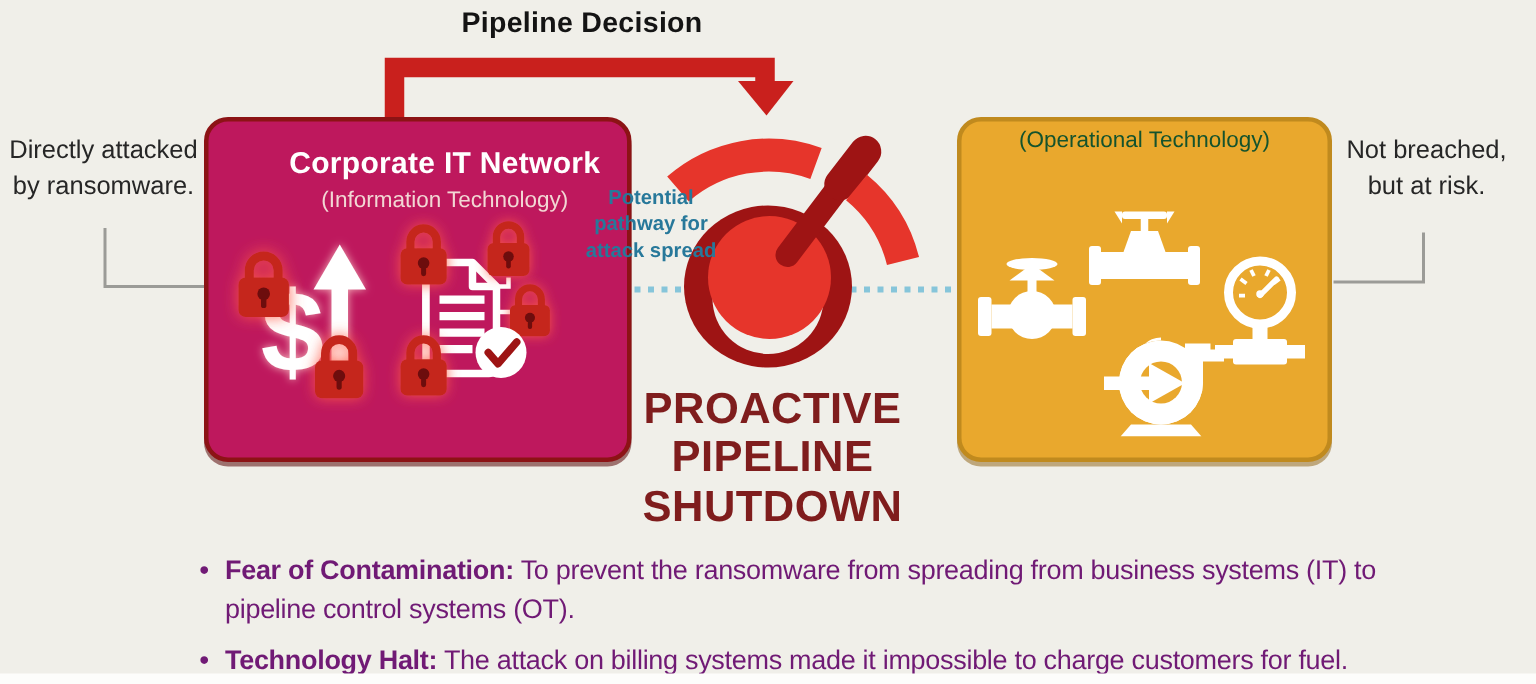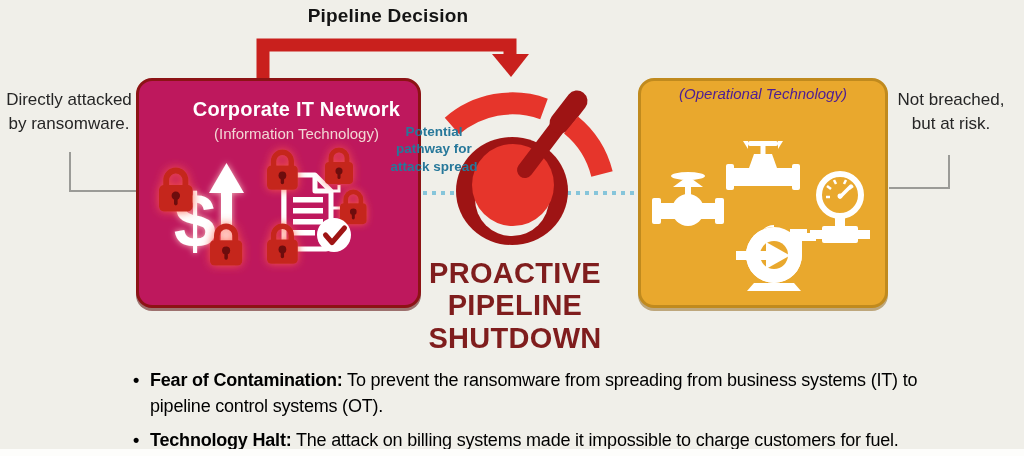--- a/index.html
+++ b/index.html
@@ -18,32 +18,32 @@
   .netbox{width:243px;height:224px;border-radius:16px;}
   .it-box{left:136px;top:78px;background:#be185d;border:3px solid #8c1315;
       box-shadow:0 3px 0 rgba(90,10,10,0.55);padding-left:36px;}
   .ot-box{left:638px;top:78px;width:244px;background:#e9a82d;border:3px solid #c08a1e;
       box-shadow:0 3px 0 rgba(140,95,15,0.5);}
   .netbox h2{margin:17px 4px 0;text-align:center;font-size:20px;letter-spacing:0.2px;}
   .netbox .sub{margin-top:4px;text-align:center;font-size:15px;}
   .it-box h2{color:#ffffff;}
   .it-box .sub{color:#f2d7d4;}
   .ot-box h2{color:#151310;}
-  .ot-box .sub{color:#4c1d95;font-style:italic;}
+  .ot-box .sub{color:#14532d;}
   .box-icons{position:absolute;}
 
   .pathway-label{left:390px;top:123px;width:88px;text-align:center;
       font-size:13.5px;font-weight:bold;line-height:1.28;color:#27789a;}
 
   .proactive{left:383px;top:257px;width:264px;text-align:center;
       font-size:29px;font-weight:bold;line-height:1.12;color:#7f1d1d;letter-spacing:0.3px;}
 
   .bullets{left:133px;top:368px;width:802px;margin:0;padding:0;list-style:none;}
   .bullets li{position:relative;padding-left:17px;margin-bottom:9px;
-      font-size:18px;line-height:1.42;color:#000000;letter-spacing:-0.2px;}
+      font-size:18px;line-height:1.42;color:#701a75;letter-spacing:-0.2px;}
   .bullets li::before{content:"\2022";position:absolute;left:0;top:0;font-weight:bold;}
   .bullets .blabel{font-weight:bold;}
 
   .bottom-strip{left:0;top:449px;width:1024px;height:7px;background:#fdfdfb;z-index:3;}
 </style>
 </head>
 <body>
 
 <div class="stage">
 

